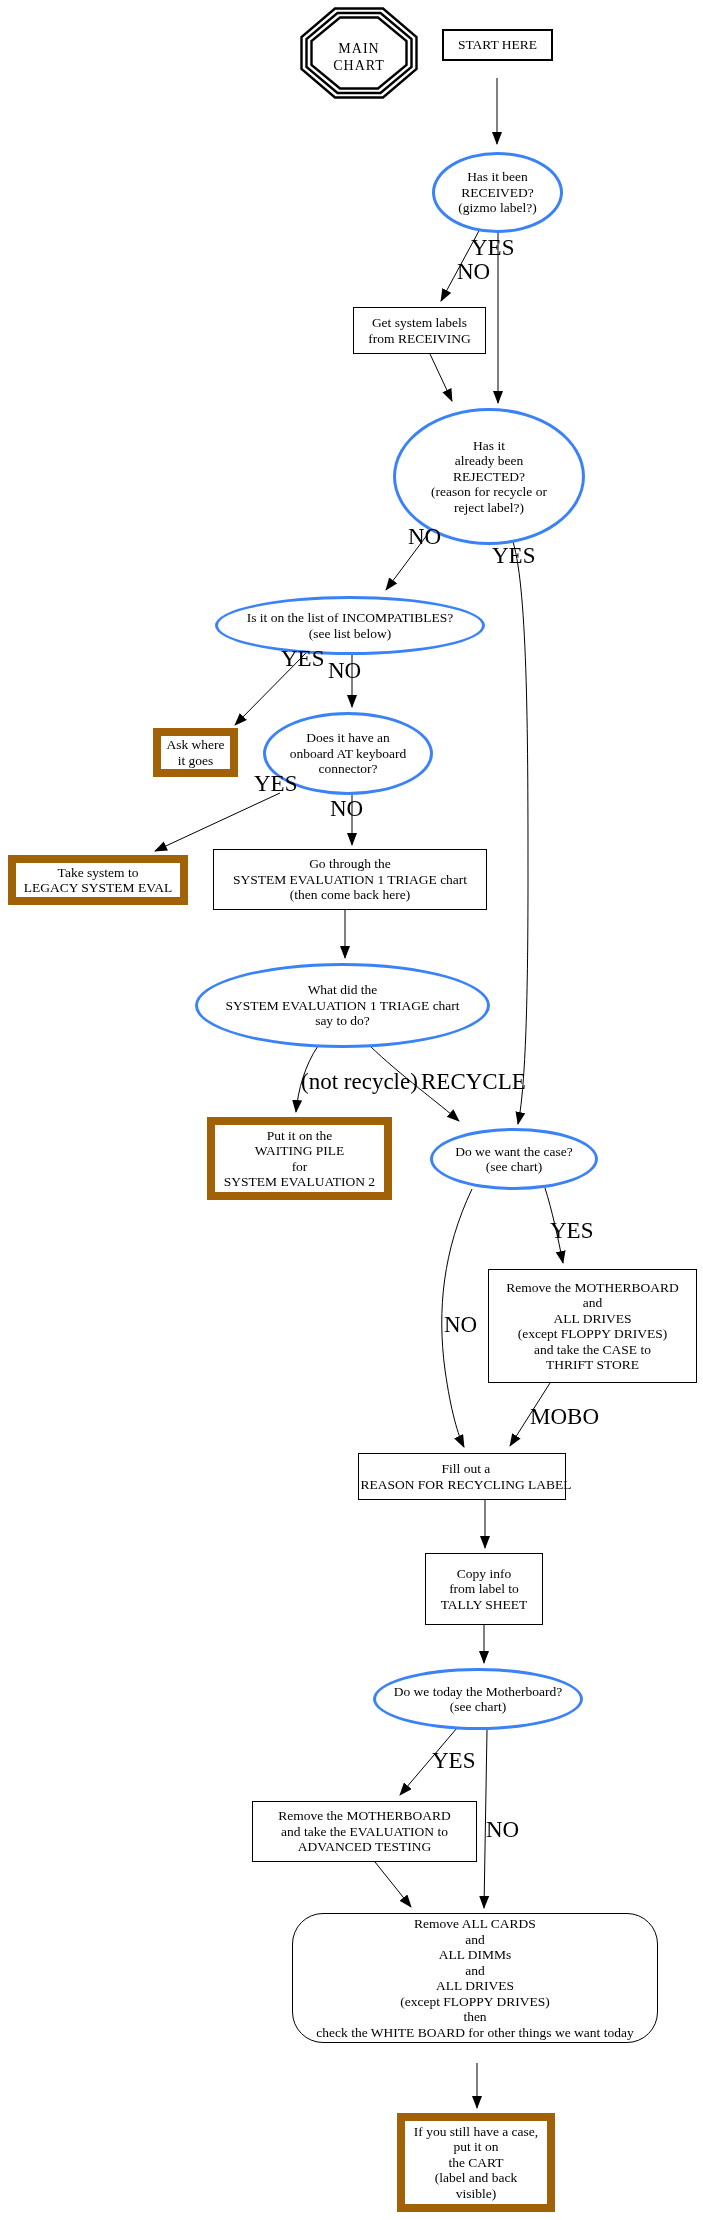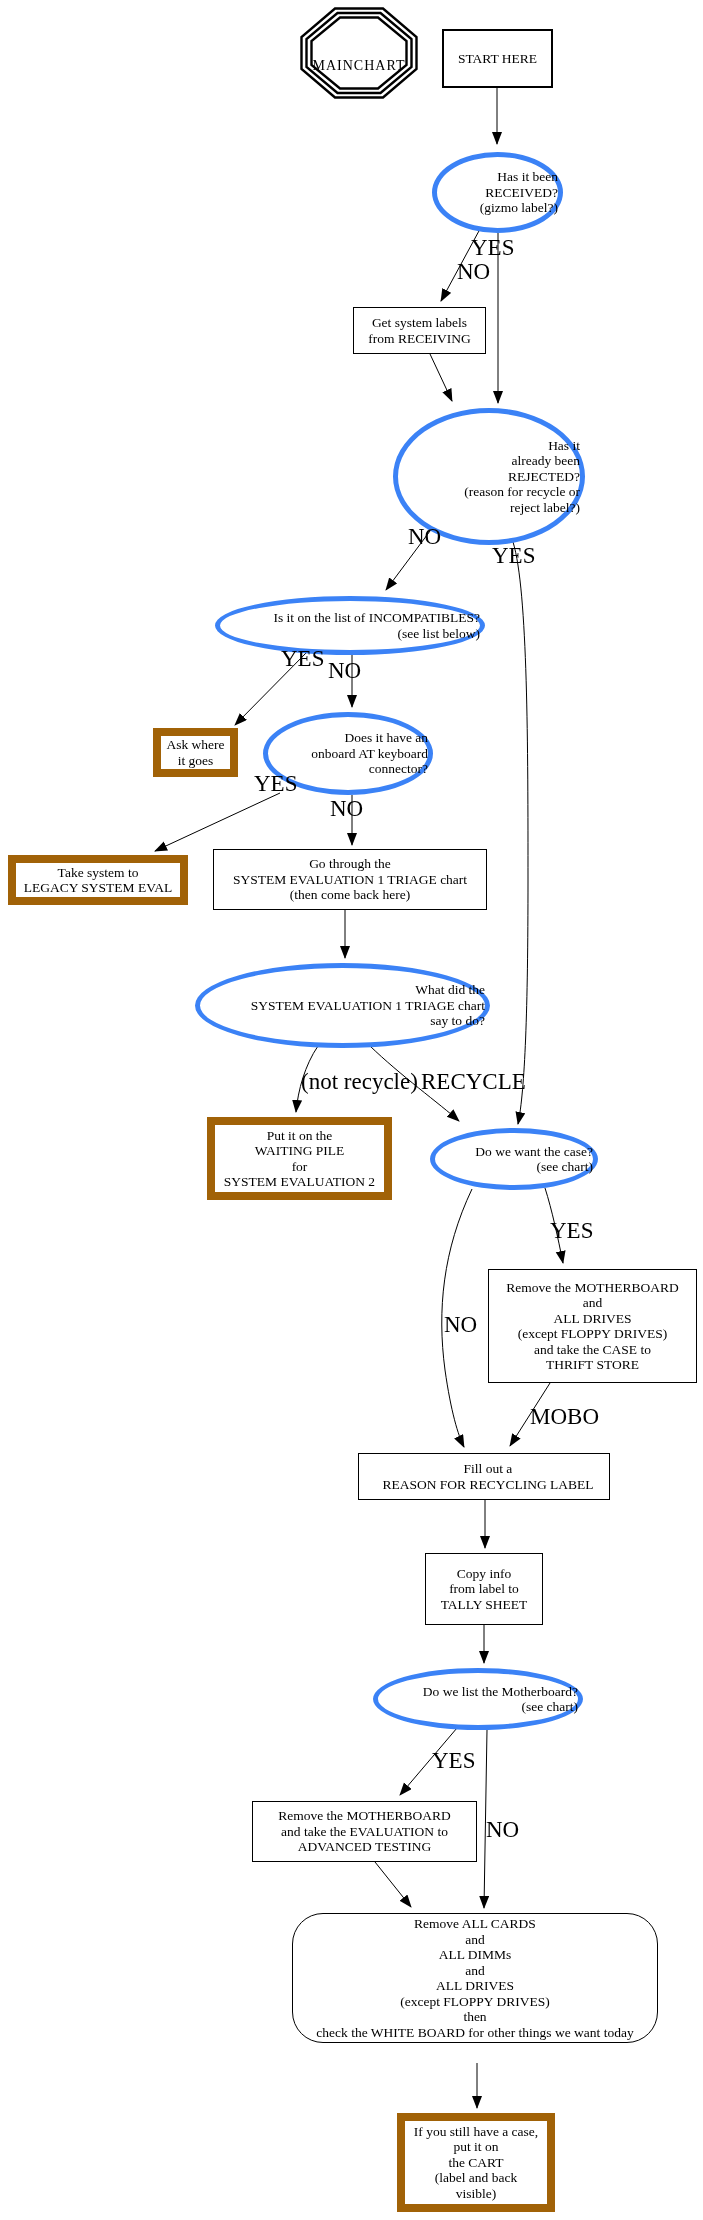--- a/index.html
+++ b/index.html
@@ -9,25 +9,25 @@
   }
   #edge-layer{position:absolute;left:0;top:0;width:703px;height:2220px;z-index:0;}
   .node{
     position:absolute;z-index:1;display:flex;flex-direction:column;
     align-items:center;justify-content:center;text-align:center;
     background:#fff;font-size:13.5px;line-height:15.5px;box-sizing:border-box;
   }
   .node span{display:block;white-space:nowrap;}
   .box{border:1px solid #000;}
   .box-bold{border:8px solid #a16207;}
-  .ellipse{border:5px solid #3b82f6;border-radius:50%;align-items:flex-end;}
+  .ellipse{border:3px solid #3b82f6;border-radius:50%;}
   .octagon{background:transparent;}
   .octagon .oct-text{
-    position:absolute;left:0;top:12px;width:100%;height:100%;
-    display:flex;flex-direction:row;align-items:center;justify-content:center;
+    position:absolute;left:0;top:4px;width:100%;height:100%;
+    display:flex;flex-direction:column;align-items:center;justify-content:center;
     font-size:14px;line-height:17px;letter-spacing:1px;text-align:center;
   }
   .elabel{
     position:absolute;z-index:2;font-size:23px;line-height:20px;
     white-space:nowrap;background:transparent;
   }
 </style>
 </head>
 <body>
 
@@ -72,21 +72,21 @@
         <polygon points="37.5,6 80.5,6 111.5,32 111.5,60 80.5,86 37.5,86 6.5,60 6.5,32"></polygon>
         <polygon points="40,10.5 78,10.5 106.5,34 106.5,58 78,81.5 40,81.5 11.5,58 11.5,34"></polygon>
       </g>
     </svg>
     <div class="oct-text">
       <span>MAIN</span>
       <span>CHART</span>
     </div>
   </div>
 
-  <div class="node box" style="left:442px;top:29px;width:111px;height:59px;border-width:2px;">
+  <div class="node box" style="left:442px;top:29px;width:111px;height:32px;border-width:2px;">
     <span>START HERE</span>
   </div>
 
   <div class="node ellipse" style="left:432px;top:152px;width:131px;height:81px;">
     <span>Has it been</span>
     <span>RECEIVED?</span>
     <span>(gizmo label?)</span>
   </div>
 
   <div class="node box" style="left:353px;top:307px;width:133px;height:47px;">
@@ -149,33 +149,33 @@
 
   <div class="node box" style="left:488px;top:1269px;width:209px;height:114px;">
     <span>Remove the MOTHERBOARD</span>
     <span>and</span>
     <span>ALL DRIVES</span>
     <span>(except FLOPPY DRIVES)</span>
     <span>and take the CASE to</span>
     <span>THRIFT STORE</span>
   </div>
 
-  <div class="node box" style="left:358px;top:1453px;width:252px;height:47px;padding-left:8px;">
+  <div class="node box" style="left:358px;top:1453px;width:208px;height:47px;padding-left:8px;">
     <span>Fill out a</span>
     <span>REASON FOR RECYCLING LABEL</span>
   </div>
 
   <div class="node box" style="left:425px;top:1553px;width:118px;height:72px;">
     <span>Copy info</span>
     <span>from label to</span>
     <span>TALLY SHEET</span>
   </div>
 
   <div class="node ellipse" style="left:373px;top:1668px;width:210px;height:62px;">
-    <span>Do we list the Motherboard?</span>
+    <span>Do we today the Motherboard?</span>
     <span>(see chart)</span>
   </div>
 
   <div class="node box" style="left:252px;top:1801px;width:225px;height:61px;">
     <span>Remove the MOTHERBOARD</span>
     <span>and take the EVALUATION to</span>
     <span>ADVANCED TESTING</span>
   </div>
 
   <div class="node box" style="left:292px;top:1913px;width:366px;height:130px;border-radius:31px;">

